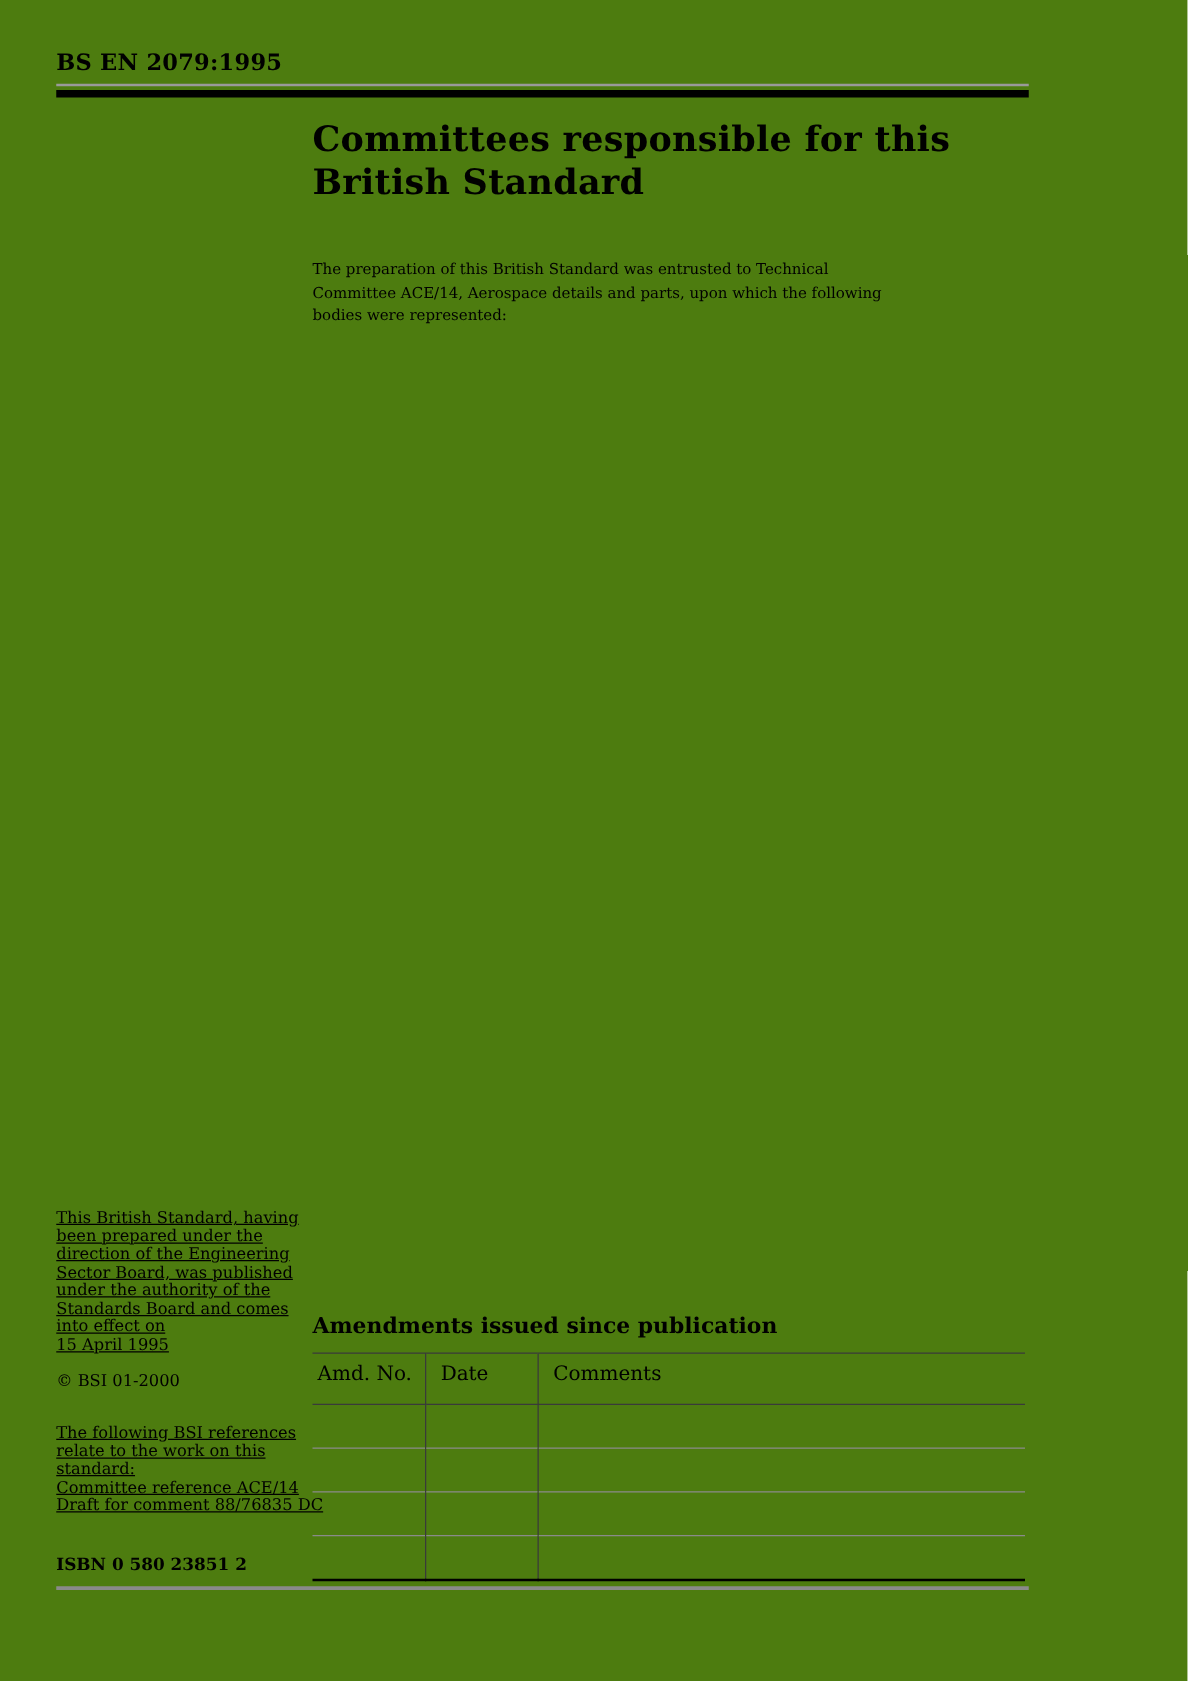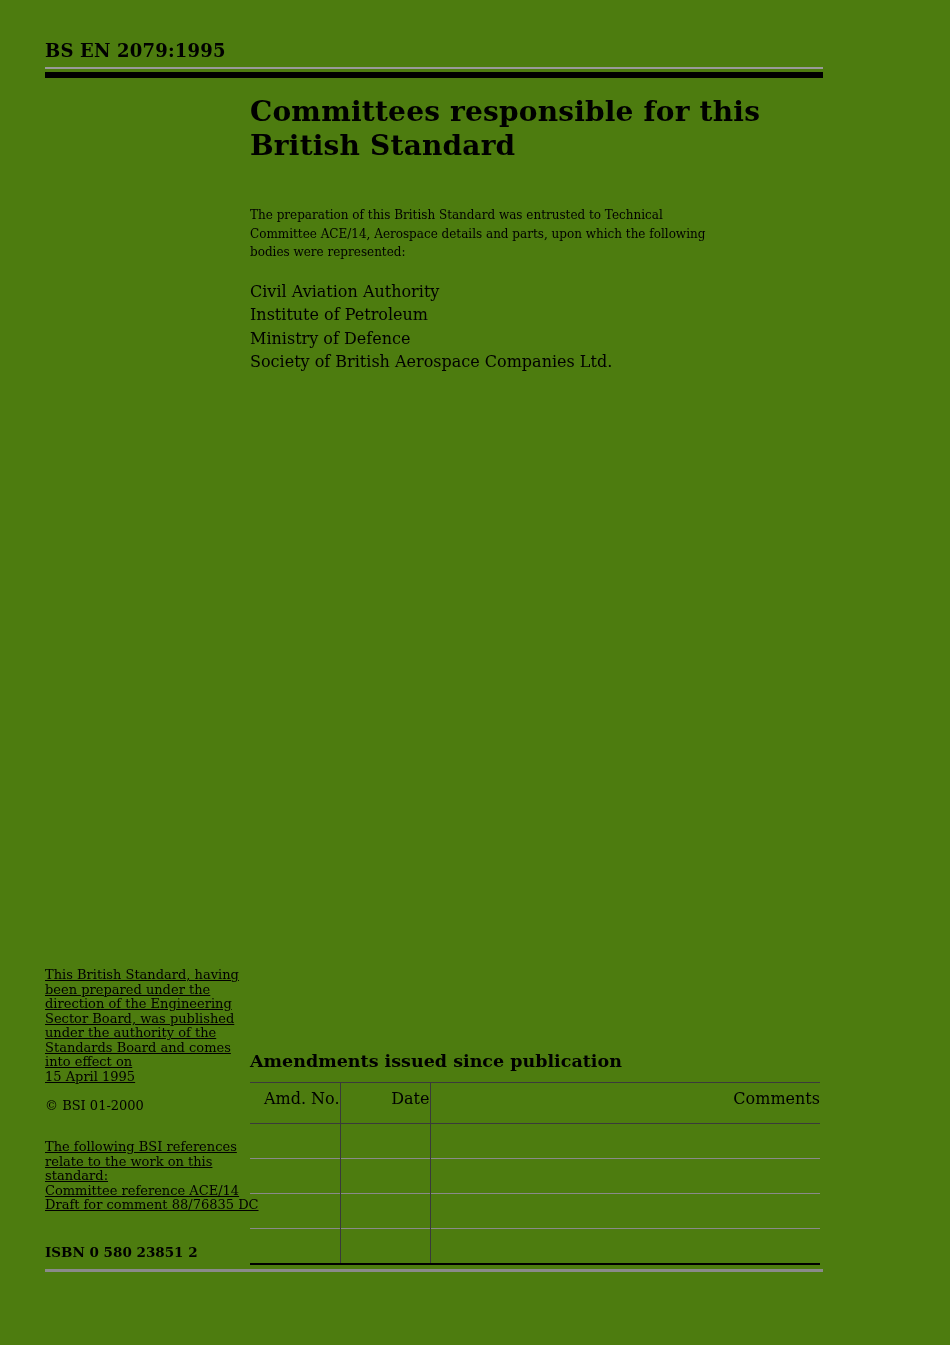--- a/index.html
+++ b/index.html
@@ -103,21 +103,21 @@
     table-layout: fixed;
     border-top: 1px solid #3a3a3a;
     border-bottom: 2px solid #000000;
     font-size: 16px;
   }
   .amendments-table th,
   .amendments-table td {
     height: 34px;
     padding: 0 0 0 10px;
     vertical-align: top;
-    text-align: right;
+    text-align: left;
     font-weight: normal;
   }
   .amendments-table th { padding-top: 6px; }
   .amendments-table col.c1 { width: 90px; }
   .amendments-table col.c2 { width: 90px; }
   .amendments-table col.c3 { width: 390px; }
   .amendments-table th:nth-child(1),
   .amendments-table td:nth-child(1) {
     padding-left: 4px;
     border-right: 1px solid #3a3a3a;
@@ -148,26 +148,20 @@
   <div class="rule-thick"></div>
 
   <div class="doc-title">Committees responsible for this British Standard</div>
 
   <div class="intro">
     <div class="line">The preparation of this British Standard was entrusted to Technical</div>
     <div class="line">Committee ACE/14, Aerospace details and parts, upon which the following</div>
     <div class="line">bodies were represented:</div>
   </div>
 
-  <div class="bodies-list">
-    <div class="line">Civil Aviation Authority</div>
-    <div class="line">Institute of Petroleum</div>
-    <div class="line">Ministry of Defence</div>
-    <div class="line">Society of British Aerospace Companies Ltd.</div>
-  </div>
 
   <div class="sidebar-note note-effect">
     <div class="line">This British Standard, having</div>
     <div class="line">been prepared under the</div>
     <div class="line">direction of the Engineering</div>
     <div class="line">Sector Board, was published</div>
     <div class="line">under the authority of the</div>
     <div class="line">Standards Board and comes</div>
     <div class="line">into effect on</div>
     <div class="line">15 April 1995</div>

